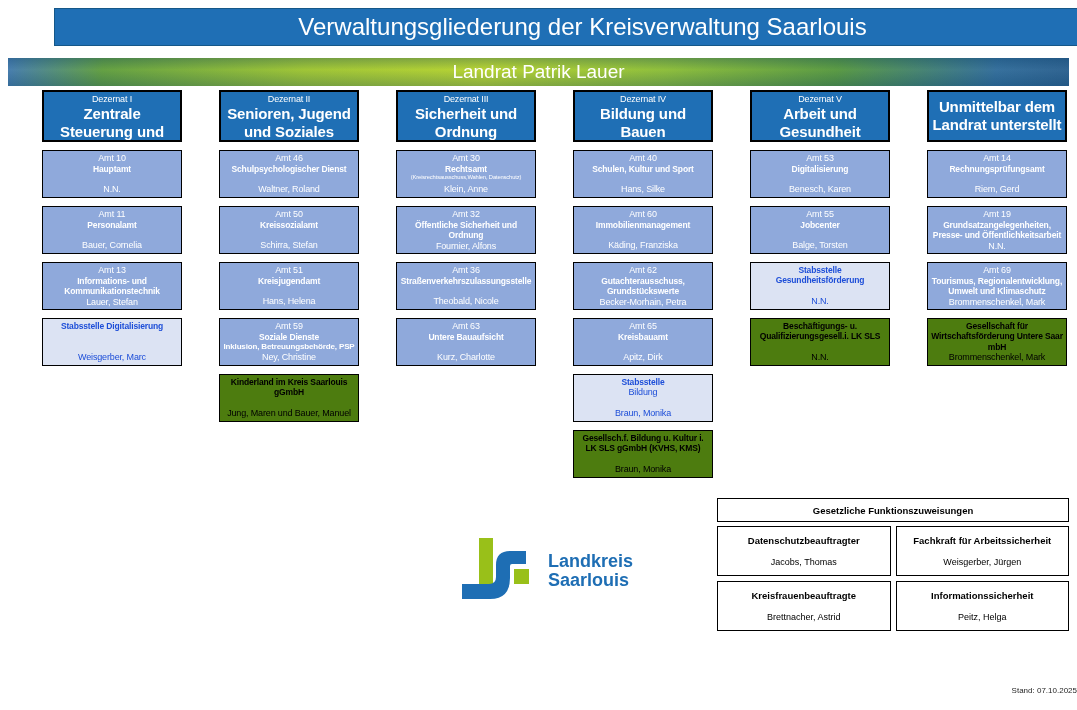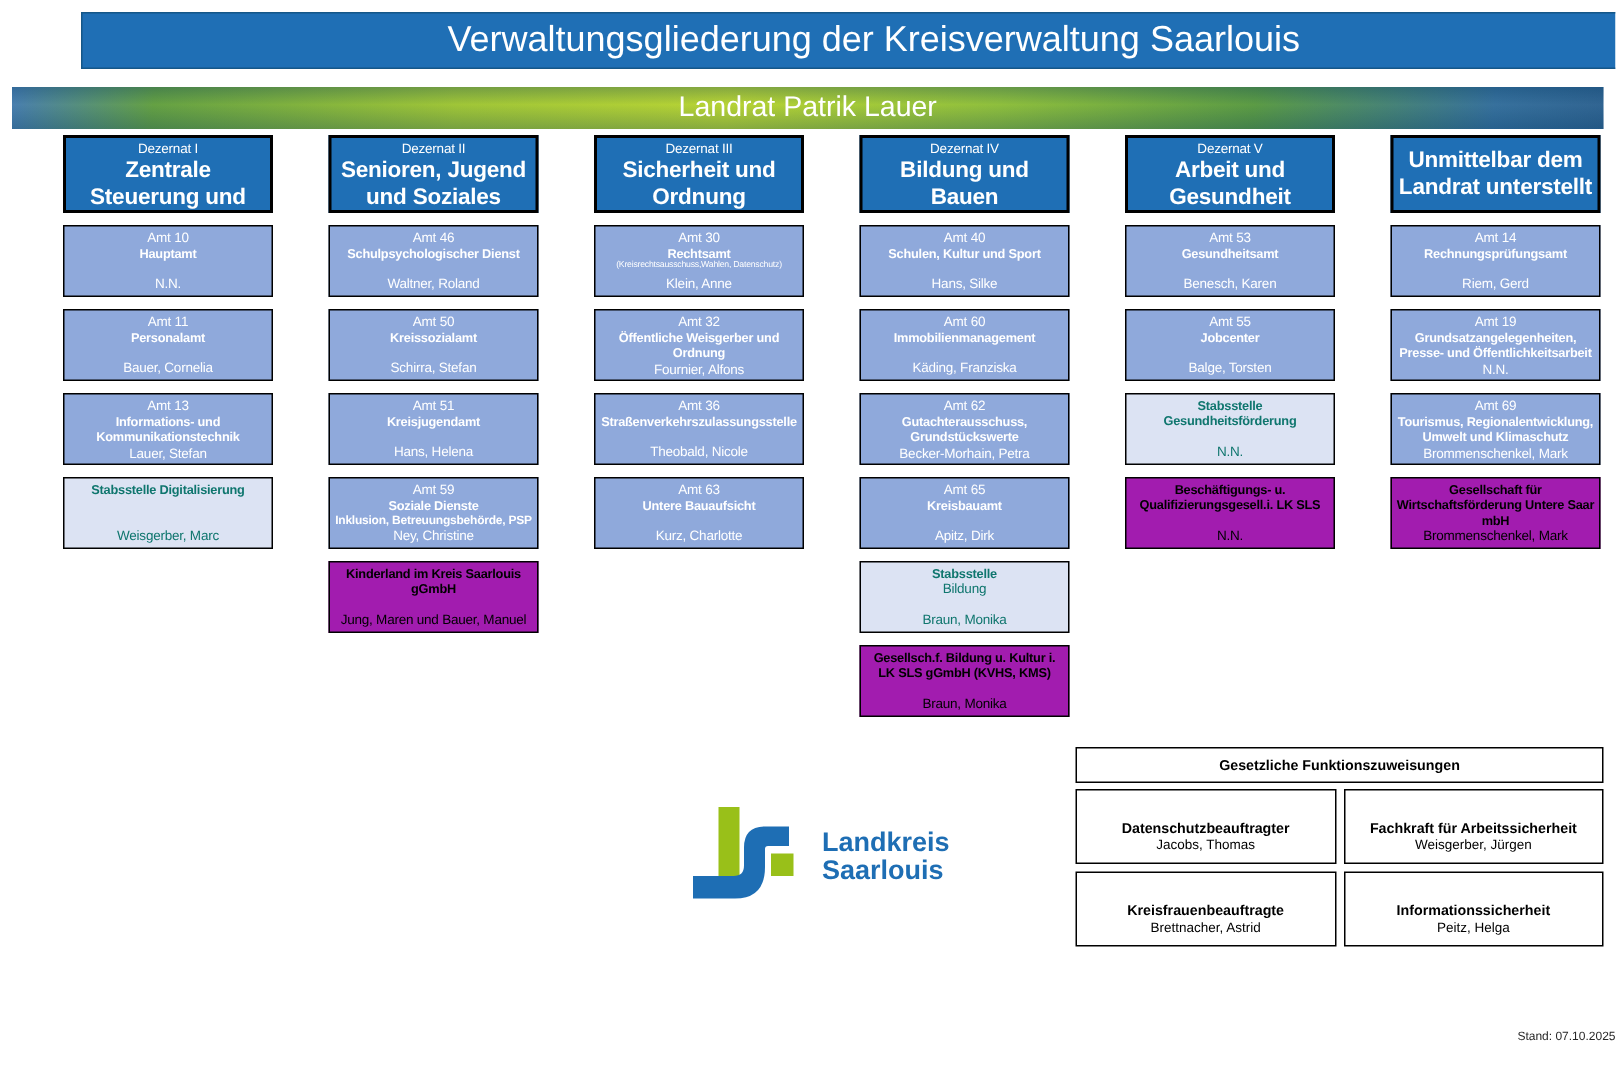--- a/index.html
+++ b/index.html
@@ -15,35 +15,35 @@
           linear-gradient(97deg,#4179ae 0%,#5f9d3c 9%,#9cc32f 28%,#b5d22c 45%,#8abc35 62%,#55973d 78%,#2f6b99 93%,#285e8d 100%);}
   .org-grid{position:absolute;left:10px;top:90px;width:1057px;display:grid;
         grid-template-columns:repeat(6,1fr);column-gap:5px;align-items:start;}
   .org-col{display:flex;flex-direction:column;gap:8px;}
   .box{border:1.2px solid #000;box-sizing:border-box;height:48px;flex:none;
         display:flex;flex-direction:column;text-align:center;padding:2px 3px;
         line-height:1.22;letter-spacing:-0.15px;margin-left:32px;}
   .box.head{height:52px;border-width:2px;}
   .dezernat{background:var(--banner-blue,#1F6FB5);color:#fff;}
   .amt{background:var(--amt-blue,#8FA9DB);color:#fff;}
-  .stab{background:var(--stab-blue,#DCE3F3);color:#0f766e;border-width:1.5px;}
-  .white{background:#a21caf;color:#000;border-width:1.5px;}
+  .stab{background:var(--stab-blue,#DCE3F3);color:#1d4ed8;border-width:1.5px;}
+  .white{background:#4d7c0f;color:#000;border-width:1.5px;}
   .bx-code{font-size:9px;}
   .bx-title{font-size:8.5px;font-weight:bold;}
   .head .bx-title{margin:auto 0;font-size:15px;}
   .bx-note{font-size:5.8px;}
   .bx-sub{font-size:8px;font-weight:bold;}
   .bx-t2{font-size:9px;}
   .bx-name{font-size:9px;margin-top:auto;}
   .legal-block{position:absolute;left:717px;top:498px;width:352px;}
   .legal-header{border:1.5px solid #000;height:24px;display:flex;align-items:center;
         justify-content:center;font-weight:bold;font-size:9.5px;box-sizing:border-box;}
   .legal-grid{margin-top:4px;display:grid;grid-template-columns:1fr 1fr;gap:5px;}
   .legal-box{border:1.5px solid #000;height:50px;box-sizing:border-box;display:flex;
-        flex-direction:column;padding:20px 4px;text-align:center;}
+        flex-direction:column;padding:8px 4px;text-align:center;}
   .legal-title{font-size:9.5px;font-weight:bold;}
   .legal-name{font-size:9px;margin-top:auto;}
   .logo{position:absolute;left:462px;top:538px;display:flex;align-items:center;gap:14px;}
   .logo-text{color:var(--logo-blue,#1E6EB4);font-weight:bold;font-size:18px;line-height:1.08;}
   .stand{position:absolute;left:0;top:686px;width:100%;text-align:right;font-size:8px;color:#262626;}
 </style>
 </head>
 <body>
 
 <div class="page">
@@ -118,21 +118,21 @@
           <div class="bx-name">Klein, Anne</div>
         </div>
         <div class="box amt">
           <div class="bx-code">Amt 30</div>
           <div class="bx-title">Rechtsamt</div>
           <div class="bx-note">(Kreisrechtsausschuss,Wahlen, Datenschutz)</div>
           <div class="bx-name">Klein, Anne</div>
         </div>
         <div class="box amt">
           <div class="bx-code">Amt 32</div>
-          <div class="bx-title">Öffentliche Weisgerber und Ordnung</div>
+          <div class="bx-title">Öffentliche Sicherheit und Ordnung</div>
           <div class="bx-name">Fournier, Alfons</div>
         </div>
         <div class="box amt">
           <div class="bx-code">Amt 36</div>
           <div class="bx-title">Straßenverkehrszulassungsstelle</div>
           <div class="bx-name">Theobald, Nicole</div>
         </div>
         <div class="box amt">
           <div class="bx-code">Amt 63</div>
           <div class="bx-title">Untere Bauaufsicht</div>
@@ -176,21 +176,21 @@
         </div>
       </div>
       <div class="org-col">
         <div class="box dezernat head">
           <div class="bx-code">Dezernat V</div>
           <div class="bx-title">Arbeit und Gesundheit</div>
           <div class="bx-name">N.N.</div>
         </div>
         <div class="box amt">
           <div class="bx-code">Amt 53</div>
-          <div class="bx-title">Gesundheitsamt</div>
+          <div class="bx-title">Digitalisierung</div>
           <div class="bx-name">Benesch, Karen</div>
         </div>
         <div class="box amt">
           <div class="bx-code">Amt 55</div>
           <div class="bx-title">Jobcenter</div>
           <div class="bx-name">Balge, Torsten</div>
         </div>
         <div class="box stab">
           <div class="bx-title">Stabsstelle Gesundheitsförderung</div>
           <div class="bx-name">N.N.</div>

